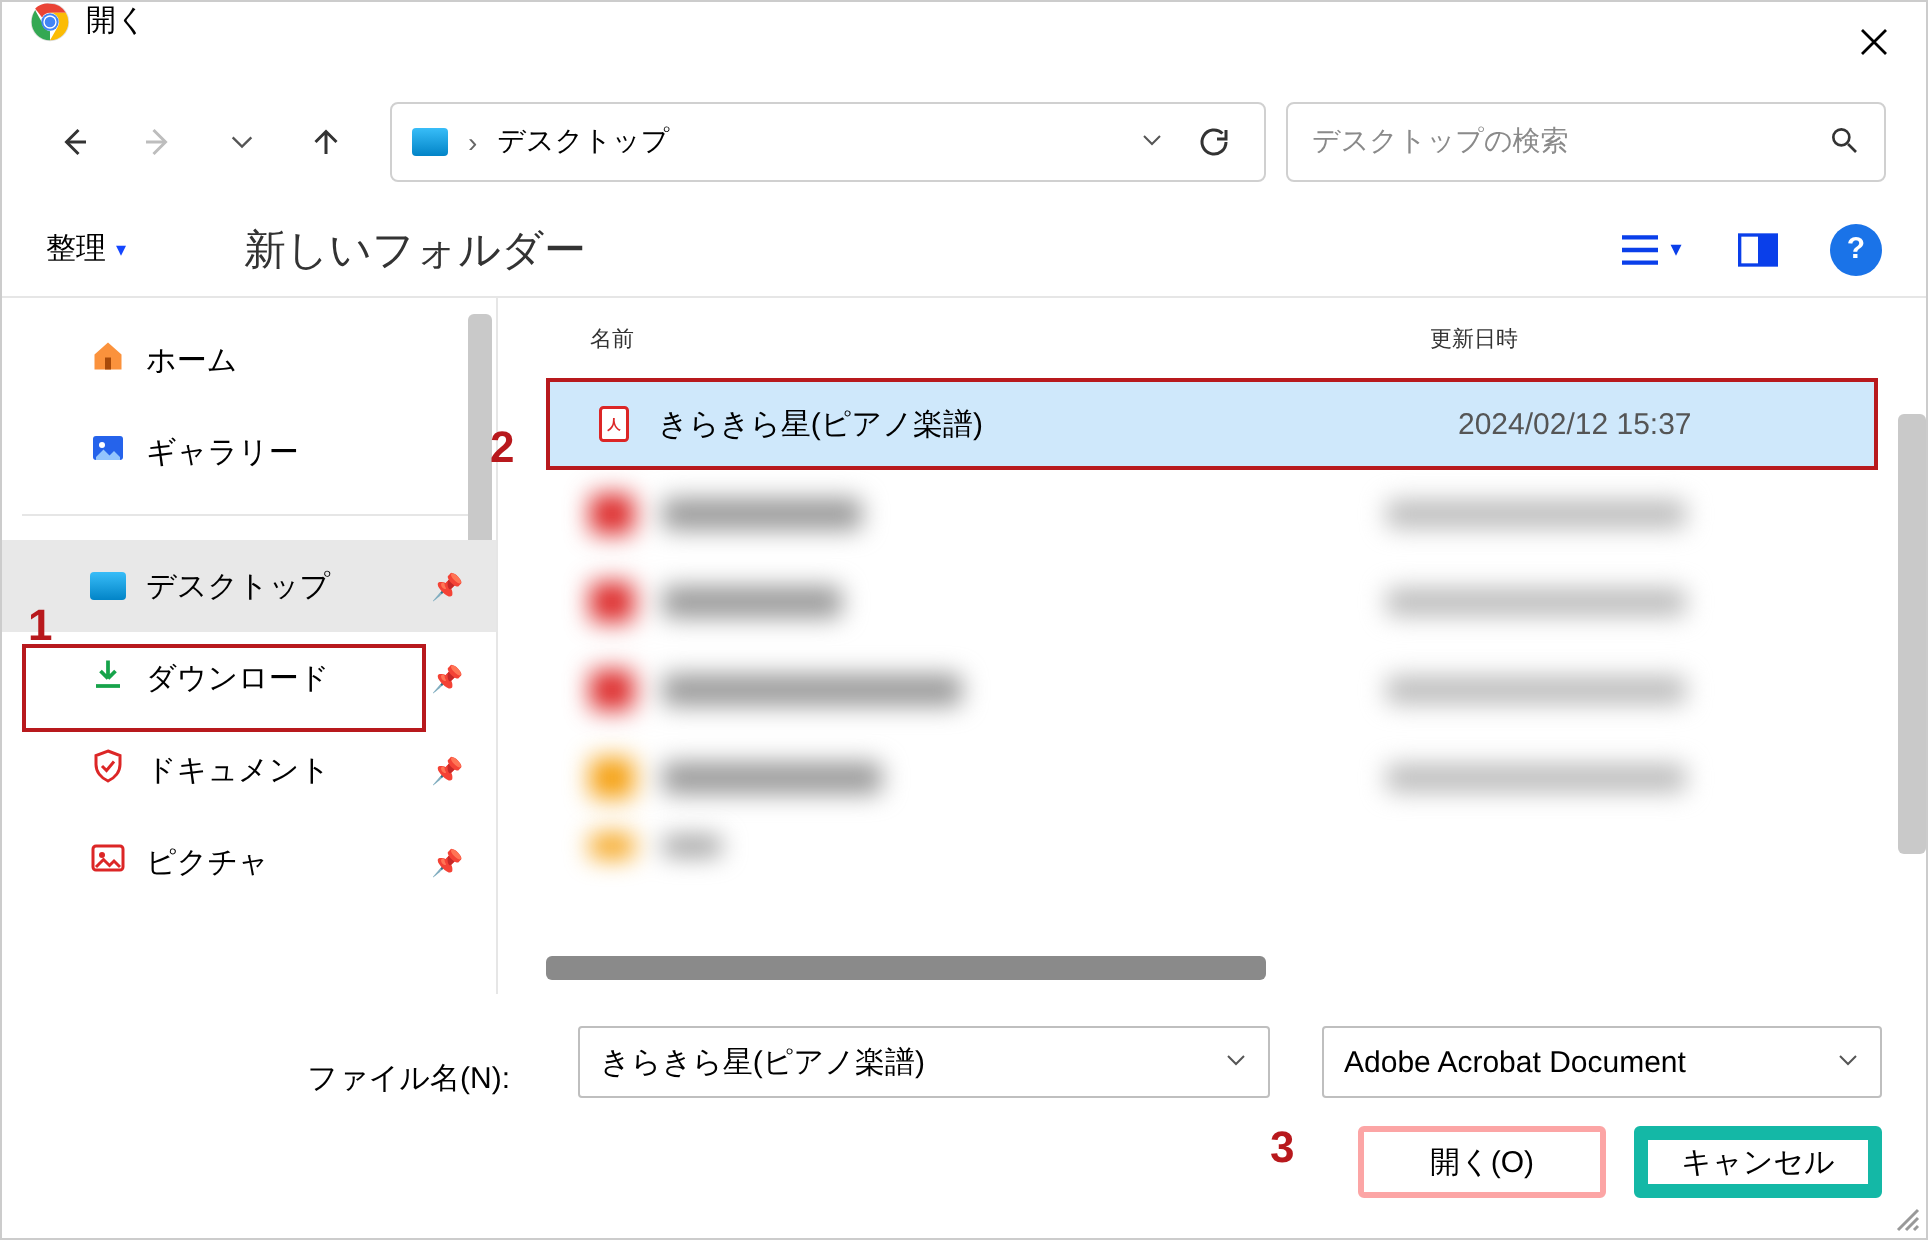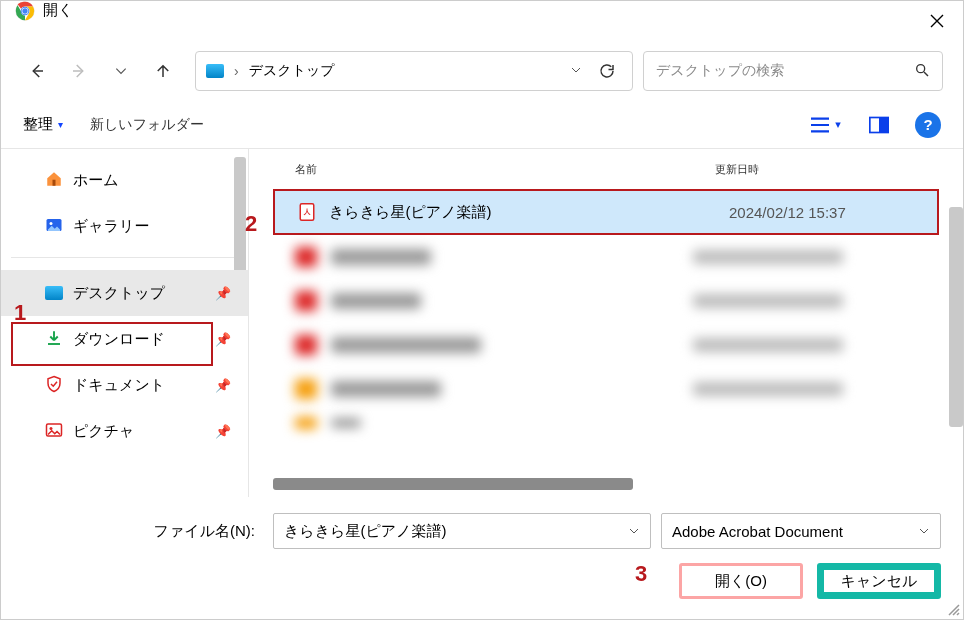--- a/index.html
+++ b/index.html
@@ -23,21 +23,21 @@
     .refresh { width: 30px; display: flex; align-items: center; justify-content: center; color: #333; cursor: pointer; }
     .searchbar { width: 300px; height: 40px; border: 1px solid #d0d0d0; border-radius: 4px; display: flex; align-items: center; padding: 0 12px; color: #8a8a8a; }
     .searchbar .ph { flex: 1; }
     .searchbar .mag { color: #222; }
 
     
     .toolbar { height: 48px; display: flex; align-items: center; padding: 0 22px; border-bottom: 1px solid #e6e6e6; gap: 18px; }
     .toolbar .left { display: flex; align-items: center; gap: 22px; }
     .toolbar .menu-btn { display: flex; align-items: center; gap: 5px; color: #1446ff; cursor: pointer; font-size: 15px; }
     .toolbar .menu-btn .caret { color: #1446ff; font-size: 10px; }
-    .toolbar .newfolder { color: #333; cursor: pointer; font-size: 14px; margin-left: 5px; font-family: Liberation Mono, monospace; }
+    .toolbar .newfolder { color: #333; cursor: pointer; font-size: 21px; margin-left: 37px; font-family: Liberation Mono, monospace; }
     .toolbar .spacer { flex: 1; }
     .toolbar .view-btn { width: 36px; height: 36px; display: flex; align-items: center; justify-content: center; color: #0a3fea; cursor: pointer; }
     .toolbar .help-btn { width: 26px; height: 26px; background: #1a73e8; color: #fff; border-radius: 50%; display: flex; align-items: center; justify-content: center; font-weight: bold; font-size: 15px; cursor: pointer; }
 
     
     .body { flex: 1; display: flex; min-height: 0; }
     .sidebar { width: 248px; border-right: 1px solid #e6e6e6; position: relative; padding-top: 8px; }
     .sidebar-scroll-indicator { position: absolute; right: 2px; top: 8px; width: 12px; height: 120px; background: #c9c9c9; border-radius: 3px; }
     .side-item { height: 46px; display: flex; align-items: center; padding-left: 44px; gap: 10px; font-size: 15px; cursor: pointer; position: relative; }
     .side-item .pin { position: absolute; right: 16px; color: #888; font-size: 13px; }
@@ -63,21 +63,21 @@
     .blur-row { height: 44px; display:flex; align-items:center; padding-left:46px; gap:14px; filter: blur(6px); }
     .blur-row .b-icon{ width:22px; height:20px; border-radius:3px;}
     .blur-row .b-name{ height:16px; border-radius:4px; background:#999;}
     .blur-row .b-date{ height:14px; width:150px; border-radius:4px; background:#bbb; margin-left:auto; margin-right:120px;}
 
     .hscroll { height: 18px; margin: 0 16px 4px 16px; position: relative; }
     .hscroll .thumb { position: absolute; left: 8px; top: 3px; height: 12px; width: 360px; background: #8a8a8a; border-radius: 3px; }
 
     
     .footer { padding: 16px 22px 20px 22px; }
-    .fn-row { display: flex; align-items: center; gap: 10px; }
+    .fn-row { display: flex; align-items: flex-end; gap: 26px; }
     .fn-label { width: 240px; text-align: right; padding-right: 8px; font-size: 15px; }
     .fn-input { flex: 1; height: 36px; border: 1px solid #bfbfbf; border-radius: 2px; display:flex; align-items:center; padding:0 10px; font-size:15px; position:relative; }
     .fn-input .caret { position:absolute; right:10px; color:#555; cursor:pointer;}
     .ft-select { width: 280px; height: 36px; border: 1px solid #bfbfbf; border-radius: 2px; display:flex; align-items:center; padding:0 10px; font-size:15px; position:relative; }
     .ft-select .caret { position:absolute; right:10px; color:#555; cursor:pointer;}
 
     .btn-row { display:flex; justify-content:flex-end; gap:14px; margin-top: 14px; position:relative;}
     .btn { width: 124px; height: 36px; border: 7px solid #14b8a6; border-radius: 3px; display:flex; align-items:center; justify-content:center; font-size:15px; cursor:pointer; background:#fff;}
     .btn.primary { border: 3px solid #fca5a5; }
 

